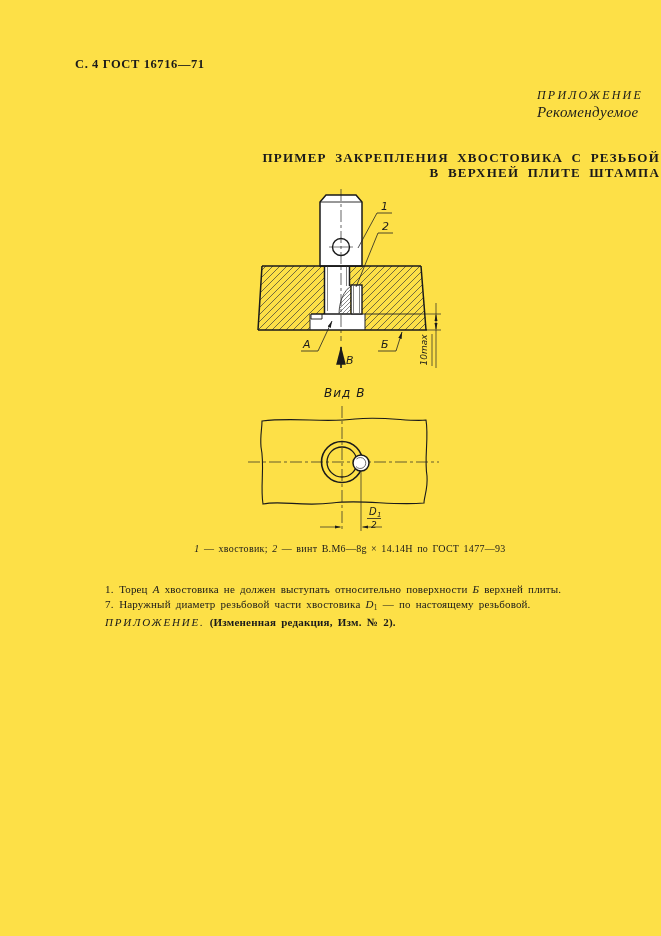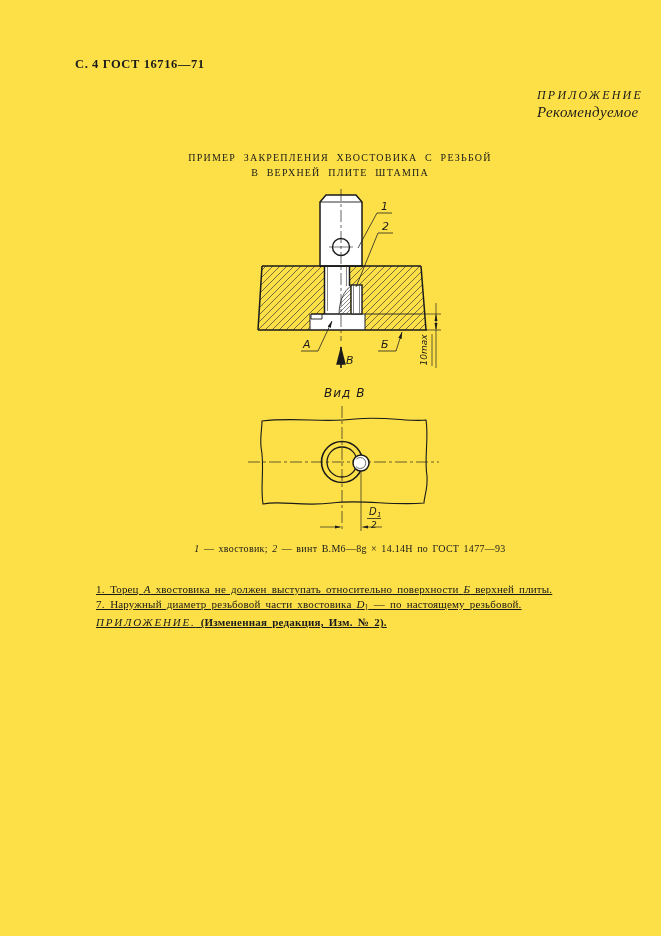--- a/index.html
+++ b/index.html
@@ -17,31 +17,31 @@
     font-weight:bold;font-size:12.5px;letter-spacing:.6px;
   }
   .annex{
     left:537px;top:87px;width:110px;
     font-style:italic;text-align:left;line-height:17px;
   }
   .annex .a1{font-size:12px;letter-spacing:2.2px;white-space:nowrap;}
   .annex .a2{font-size:15px;letter-spacing:.4px;}
   .title{
     left:20px;top:151px;width:640px;
-    text-align:center;font-weight:normal;font-size:10px;
+    text-align:right;font-weight:bold;font-size:13px;
     letter-spacing:1.2px;word-spacing:4px;line-height:14.5px;
   }
   .caption{
     left:20px;top:543px;width:660px;
     text-align:center;font-size:10px;letter-spacing:.3px;word-spacing:1.5px;
   }
   .caption i{font-style:italic;}
   .notes{
-    left:96px;top:582px;width:458px;
-    font-size:11px;line-height:14.6px;letter-spacing:.15px;word-spacing:2.2px;text-decoration:underline;
+    left:105px;top:582px;width:458px;
+    font-size:11px;line-height:14.6px;letter-spacing:.15px;word-spacing:2.2px;
   }
   .notes i{font-style:italic;}
   .sub{font-size:7.5px;vertical-align:-2px;}
   .n3a{font-style:italic;letter-spacing:1.8px;}
   .n3b{font-weight:bold;letter-spacing:.2px;text-align:right;}
   svg text{fill:#1a1a1a;}
   .dlabel{font-family:"DejaVu Sans",sans-serif;font-style:italic;font-size:11px;}
   .dsmall{font-family:"DejaVu Sans",sans-serif;font-style:italic;font-size:9px;}
   .vtitle{font-family:"DejaVu Sans",sans-serif;font-style:italic;font-size:12px;letter-spacing:1px;}
 </style>

